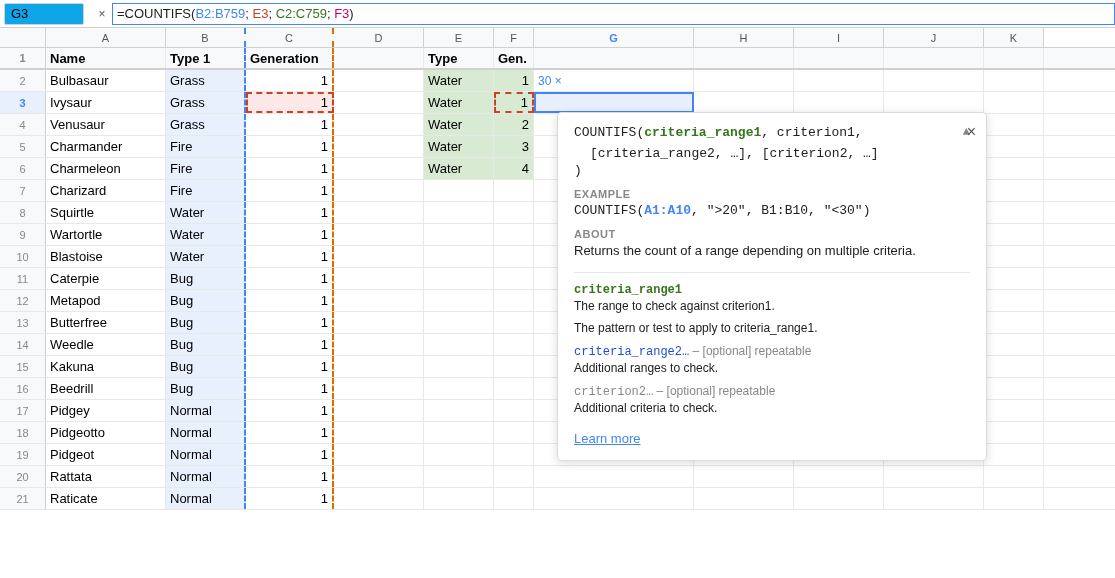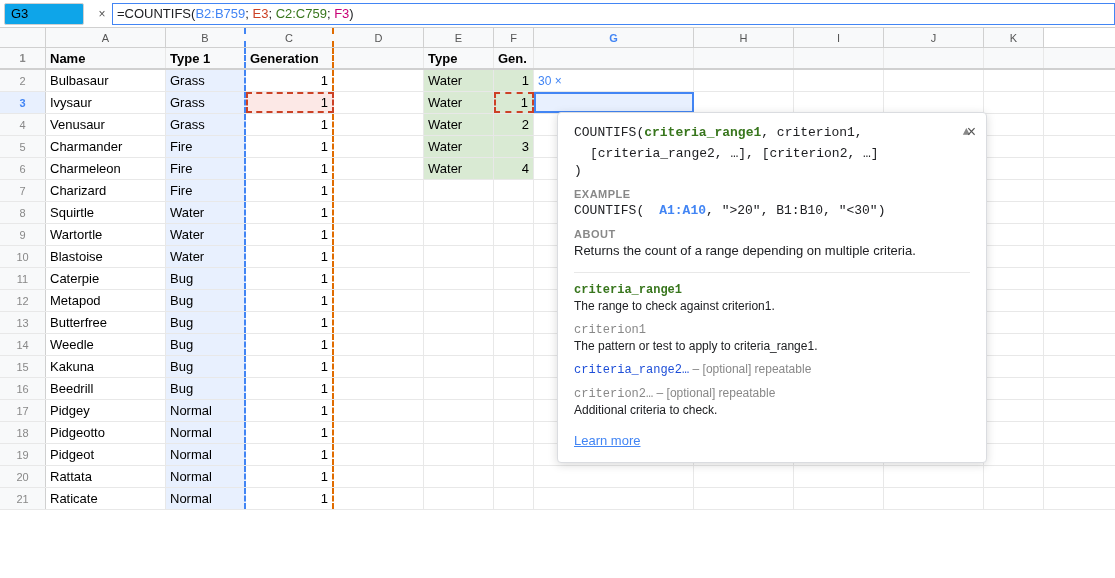--- a/index.html
+++ b/index.html
@@ -118,21 +118,21 @@
       cursor: pointer; font-size: 16px; color: #555;
     }
     .tooltip-example-label {
       font-size: 11px; color: #888; font-weight: bold; letter-spacing: 0.5px;
       margin-top: 10px; margin-bottom: 3px;
     }
     .tooltip-example-text {
       font-family: 'Courier New', monospace; font-size: 13px; color: #202124;
       margin-bottom: 10px;
     }
-    .tooltip-example-text .bold-blue { font-weight: bold; color: #4285f4; margin-left: 15px; }
+    .tooltip-example-text .bold-blue { font-weight: bold; color: #4285f4; }
     .tooltip-about-label {
       font-size: 11px; color: #888; font-weight: bold; letter-spacing: 0.5px;
       margin-bottom: 3px;
     }
     .tooltip-about-text { color: #202124; margin-bottom: 14px; }
     .tooltip-divider { height: 1px; background: #e8e8e8; margin: 8px 0; }
     .tooltip-param { margin-bottom: 8px; }
     .tooltip-param-name { font-family: 'Courier New', monospace; color: #38761d; font-size: 12px; }
     .tooltip-param-name.active { font-weight: bold; }
     .tooltip-param-sub { color: #888; font-size: 12px; margin-top: 44px; }
@@ -495,26 +495,26 @@
     <div class="tooltip-about-text">Returns the count of a range depending on multiple criteria.</div>
 
     <div class="tooltip-divider"></div>
 
     <div class="tooltip-param">
       <div><span class="tooltip-param-name active" style="font-weight:bold; color:#38761d">criteria_range1</span></div>
       <div class="tooltip-param-desc">The range to check against criterion1.</div>
     </div>
 
     <div class="tooltip-param">
-      <div><span class="tooltip-param-name" style="color:#888; font-family:'Courier New',monospace; font-size:12px">criterion1</span></div>
       <div class="tooltip-param-desc">The pattern or test to apply to criteria_range1.</div>
     </div>
 
     <div class="tooltip-param">
       <div><span class="tooltip-param-name" style="color:#1d4ed8; font-family:'Courier New',monospace; font-size:12px">criteria_range2…</span><span class="tooltip-param-sub"> – [optional] repeatable</span></div>
+      <div class="tooltip-param-desc">Additional ranges to check.</div>
     </div>
 
     <div class="tooltip-param">
       <div><span class="tooltip-param-name" style="color:#888; font-family:'Courier New',monospace; font-size:12px">criterion2…</span><span class="tooltip-param-sub"> – [optional] repeatable</span></div>
       <div class="tooltip-param-desc">Additional criteria to check.</div>
     </div>
 
     <a class="tooltip-learn-more" href="#">Learn more</a>
   </div>
 

